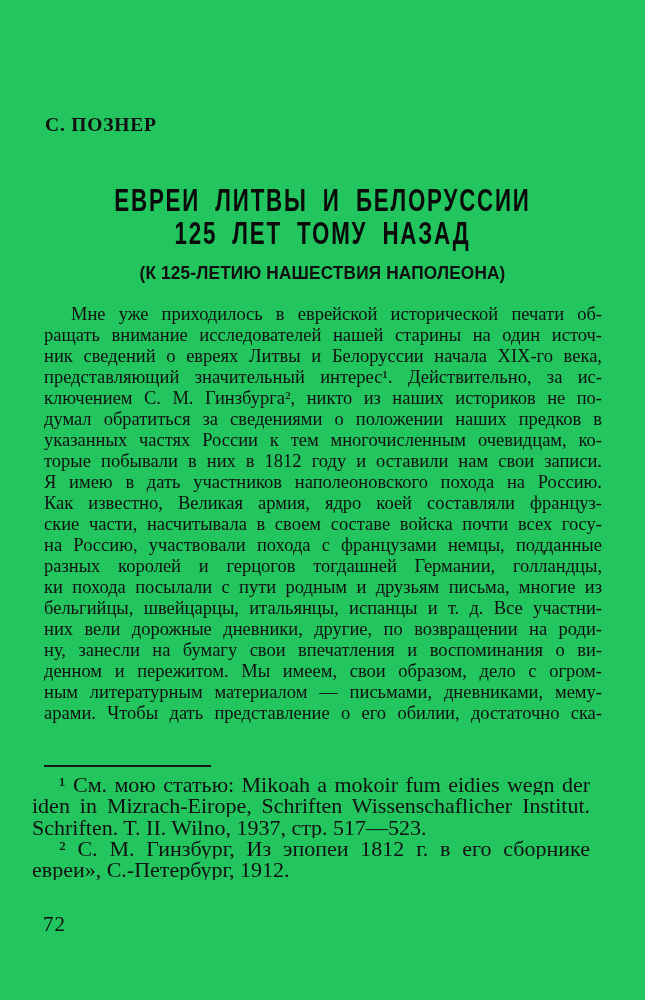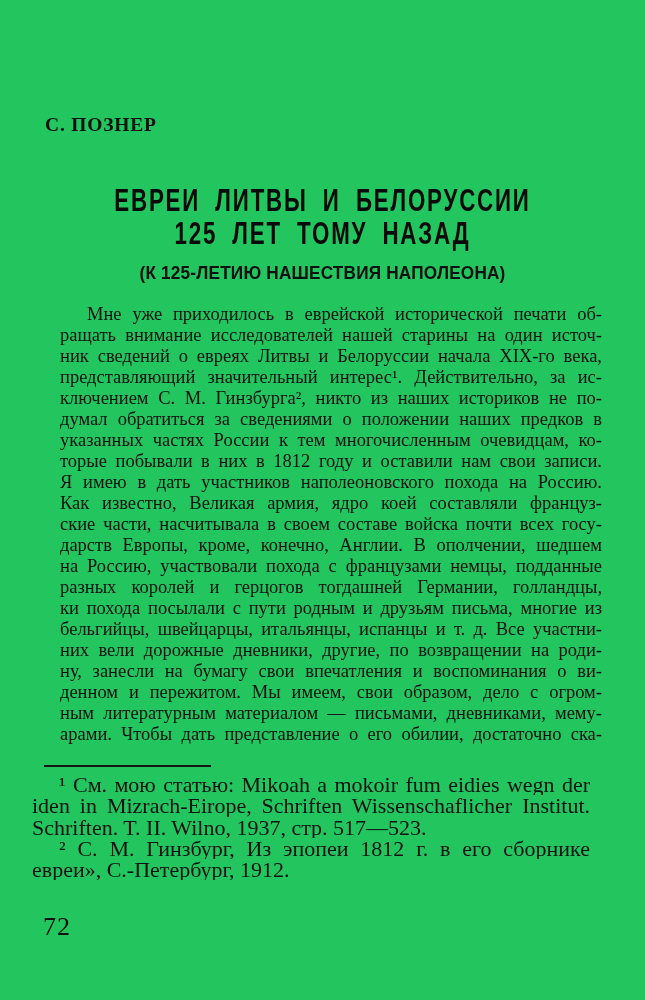--- a/index.html
+++ b/index.html
@@ -58,21 +58,21 @@
   .bodytext {
     position: absolute;
     top: 304px;
     left: 44px;
     width: 558px;
     font-family: "Liberation Serif", serif;
     font-size: 18.5px;
     line-height: 21px;
     color: #121212;
   }
-  .bodytext .tline { height: 21px; overflow: hidden; margin-left: 16px; }
+  .bodytext .tline { height: 21px; overflow: hidden; }
   .tline.just { text-align: justify; text-align-last: justify; }
   .tline.ind { text-indent: 27px; }
   .fnrule {
     position: absolute;
     top: 765px;
     left: 44px;
     width: 167px;
     height: 0;
     border-top: 2.5px solid #161616;
   }
@@ -85,21 +85,21 @@
     font-size: 22px;
     line-height: 21.3px;
     color: #121212;
   }
   .footnotes .tline { height: 21.3px; overflow: hidden; }
   .pagenum {
     position: absolute;
     top: 912px;
     left: 43px;
     font-family: "Liberation Serif", serif;
-    font-size: 26px;
+    font-size: 21px;
     letter-spacing: 1px;
     color: #101010;
   }
 </style>
 </head>
 <body>
 
 <div class="page">
 
   <div class="author">С. ПОЗНЕР</div>
@@ -116,21 +116,20 @@
       <div class="tline just">ращать внимание исследователей нашей старины на один источ-</div>
       <div class="tline just">ник сведений о евреях Литвы и Белоруссии начала XIX-го века,</div>
       <div class="tline just">представляющий значительный интерес¹. Действительно, за ис-</div>
       <div class="tline just">ключением С. М. Гинзбурга², никто из наших историков не по-</div>
       <div class="tline just">думал обратиться за сведениями о положении наших предков в</div>
       <div class="tline just">указанных частях России к тем многочисленным очевидцам, ко-</div>
       <div class="tline just">торые побывали в них в 1812 году и оставили нам свои записи.</div>
       <div class="tline just">Я имею в дать участников наполеоновского похода на Россию.</div>
       <div class="tline just">Как известно, Великая армия, ядро коей составляли француз-</div>
       <div class="tline just">ские части, насчитывала в своем составе войска почти всех госу-</div>
-      <div class="tline just">дарств Европы, кроме, конечно, Англии. В ополчении, шедшем</div>
       <div class="tline just">на Россию, участвовали похода с французами немцы, подданные</div>
       <div class="tline just">разных королей и герцогов тогдашней Германии, голландцы,</div>
       <div class="tline just">ки похода посылали с пути родным и друзьям письма, многие из</div>
       <div class="tline just">бельгийцы, швейцарцы, итальянцы, испанцы и т. д. Все участни-</div>
       <div class="tline just">них вели дорожные дневники, другие, по возвращении на роди-</div>
       <div class="tline just">ну, занесли на бумагу свои впечатления и воспоминания о ви-</div>
       <div class="tline just">денном и пережитом. Мы имеем, свои образом, дело с огром-</div>
       <div class="tline just">ным литературным материалом — письмами, дневниками, мему-</div>
       <div class="tline just">арами. Чтобы дать представление о его обилии, достаточно ска-</div>
     </div>

